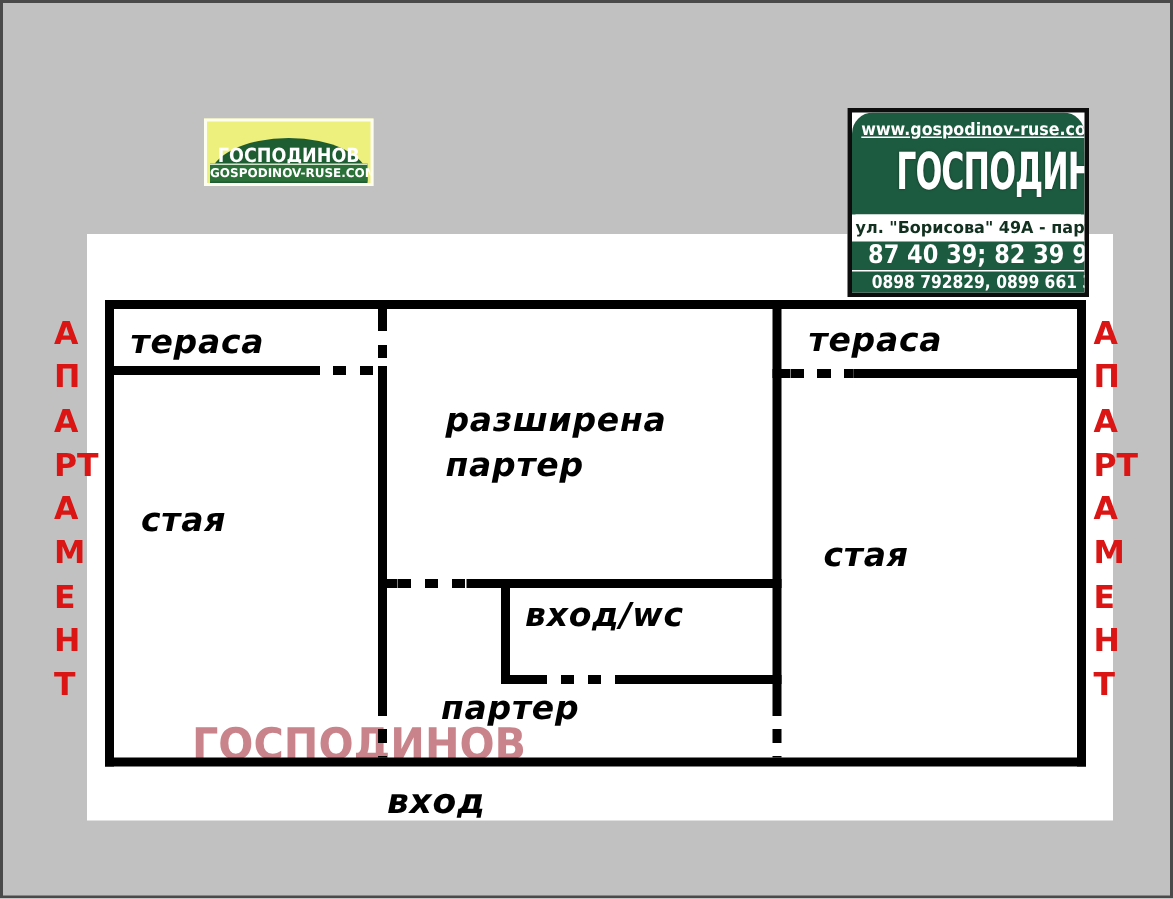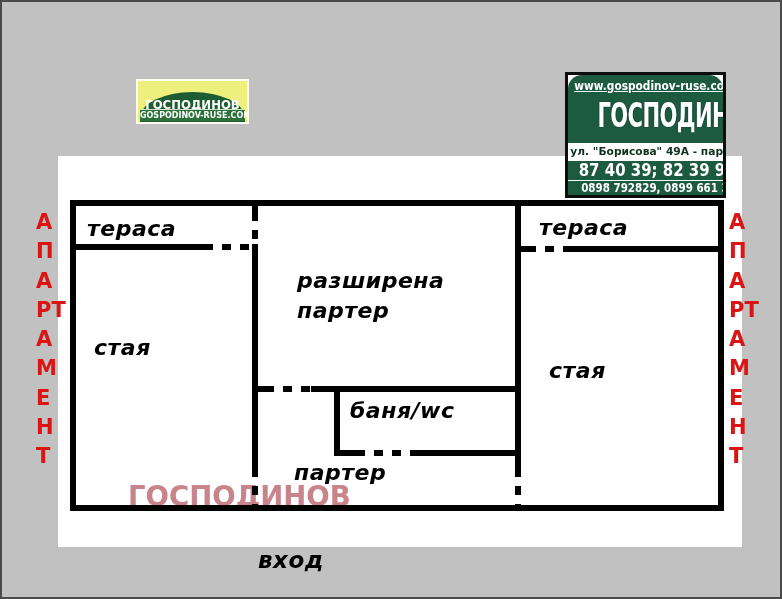--- a/index.html
+++ b/index.html
@@ -152,17 +152,17 @@
   <div class="wall" style="left:414px;top:448px;width:105px;height:6px;"></div>
 
   <div class="room-label" style="left:85px;top:214px;">тераса</div>
   <div class="room-label" style="left:537px;top:213px;">тераса</div>
   <div class="room-label" style="left:92px;top:333px;">стая</div>
   <div class="room-label" style="left:547px;top:356px;">стая</div>
   <div class="room-label kitchen-label" style="left:295px;top:264px;">
     <div>разширена</div>
     <div>партер</div>
   </div>
-  <div class="room-label" style="left:348px;top:396px;">баня/wc</div>
+  <div class="room-label" style="left:348px;top:396px;">вход/wc</div>
   <div class="room-label" style="left:292px;top:458px;">партер</div>
-  <div class="room-label" style="left:256px;top:545px;font-size:23px;">вход</div>
+  <div class="room-label" style="left:256px;top:520px;font-size:23px;">вход</div>
 
 </div>
 
 </body></html>

